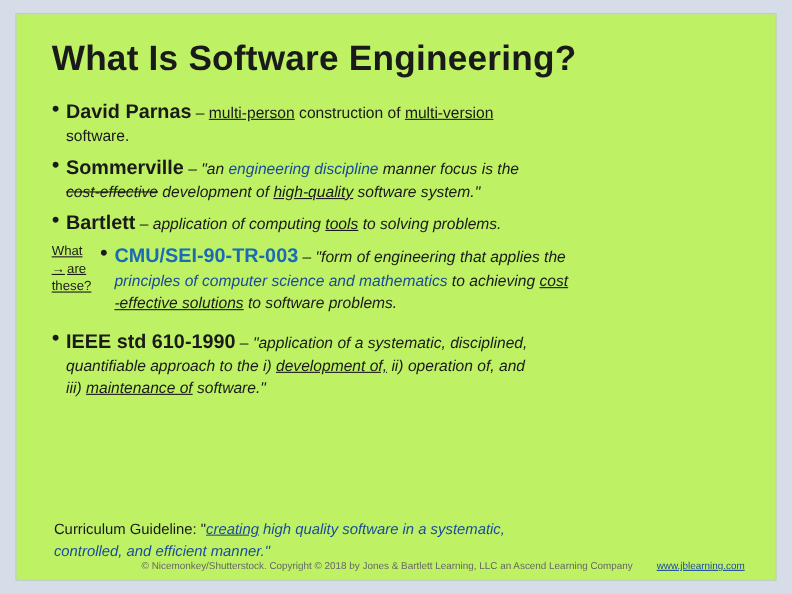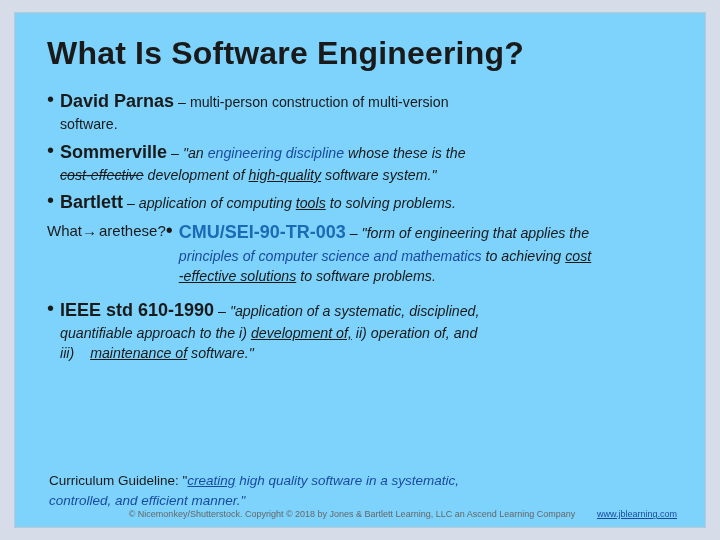--- a/index.html
+++ b/index.html
@@ -11,21 +11,21 @@
       font-family: Arial, sans-serif;
       overflow: hidden;
       display: flex;
       align-items: center;
       justify-content: center;
     }
 
     .slide {
       width: 692px;
       height: 516px;
-      background: #7dd3fc;
+      background: #bef264;
       border: 1px solid #c0c8d8;
       padding: 22px 32px 16px 32px;
       display: flex;
       flex-direction: column;
       position: relative;
     }
 
     .slide-title {
       font-size: 32px;
       font-weight: bold;
@@ -68,20 +68,21 @@
       flex: 1;
     }
 
     .name-bold {
       font-size: 18px;
       font-weight: bold;
       color: #1a1a1a;
     }
 
     .underline {
+      text-decoration: underline;
     }
 
     .italic-blue {
       font-style: italic;
       color: #1a4a9e;
     }
 
     .italic-normal {
       font-style: italic;
     }
@@ -165,42 +166,42 @@
         </span>
       </div>
 
       <div class="bullet-item">
         <span class="bullet-dot">•</span>
         <span class="bullet-text">
           <span class="name-bold">Sommerville</span>
           <span> – </span>
           <span class="italic-normal">"an </span>
           <span class="italic-blue">engineering discipline</span>
-          <span class="italic-normal"> whose these is the</span>
+          <span class="italic-normal"> manner focus is the</span>
           <br>
           <span style="text-decoration:line-through; font-style:italic;">cost-effective</span>
           <span class="italic-normal"> development of </span>
           <span style="text-decoration:underline; font-style:italic;">high-quality</span>
           <span class="italic-normal"> software system."</span>
         </span>
       </div>
 
       <div class="bullet-item">
         <span class="bullet-dot">•</span>
         <span class="bullet-text">
           <span class="name-bold">Bartlett</span>
           <span> – </span>
           <span class="italic-normal">application of computing </span>
           <span style="text-decoration:underline; font-style:italic;text-align:center;">tools</span>
           <span class="italic-normal"> to solving problems.</span>
         </span>
       </div>
 
       <div style="display:flex; flex-direction:row; align-items:flex-start; gap:0;">
-        <div style="display:flex; flex-direction:row; font-size:15px; color:#1a1a1a; line-height:1.3; padding-top:2px; min-width:44px;">
+        <div style="display:flex; flex-direction:column; font-size:12px; color:#1a1a1a; line-height:1.3; padding-top:2px; min-width:44px;text-decoration:underline;">
           <span>What</span>
           <span style="display:flex; align-items:center; gap:2px;">
             <span>→</span>
             <span>are</span>
           </span>
           <span>these?</span>
         </div>
 
         <div style="flex:1;">
           <div class="bullet-item bullet-item-cmu">
@@ -222,21 +223,21 @@
       <div class="bullet-item ieee-item">
         <span class="bullet-dot">•</span>
         <span class="bullet-text">
           <span class="name-bold">IEEE std 610-1990</span>
           <span> – </span>
           <span class="italic-normal">"application of a systematic, disciplined,<br>quantifiable approach to the i) </span>
           <span style="text-decoration:underline; font-style:italic;text-align:center;">development of,</span>
           <span class="italic-normal"> ii) </span>
           <span style="font-style:italic;">operation of,</span>
           <span class="italic-normal"> and<br>iii) </span>
-          <span style="text-decoration:underline; font-style:italic;margin-left:12px;">maintenance of</span>
+          <span style="text-decoration:underline; font-style:italic;">maintenance of</span>
           <span class="italic-normal"> software."</span>
         </span>
       </div>
 
     </div>
   </div>
 
   <div class="curriculum-box">
     <span class="cu-label">Curriculum Guideline: "</span><span class="cu-creating">creating</span><span> high quality software in a systematic,<br>controlled, and efficient manner."</span>
   </div>

